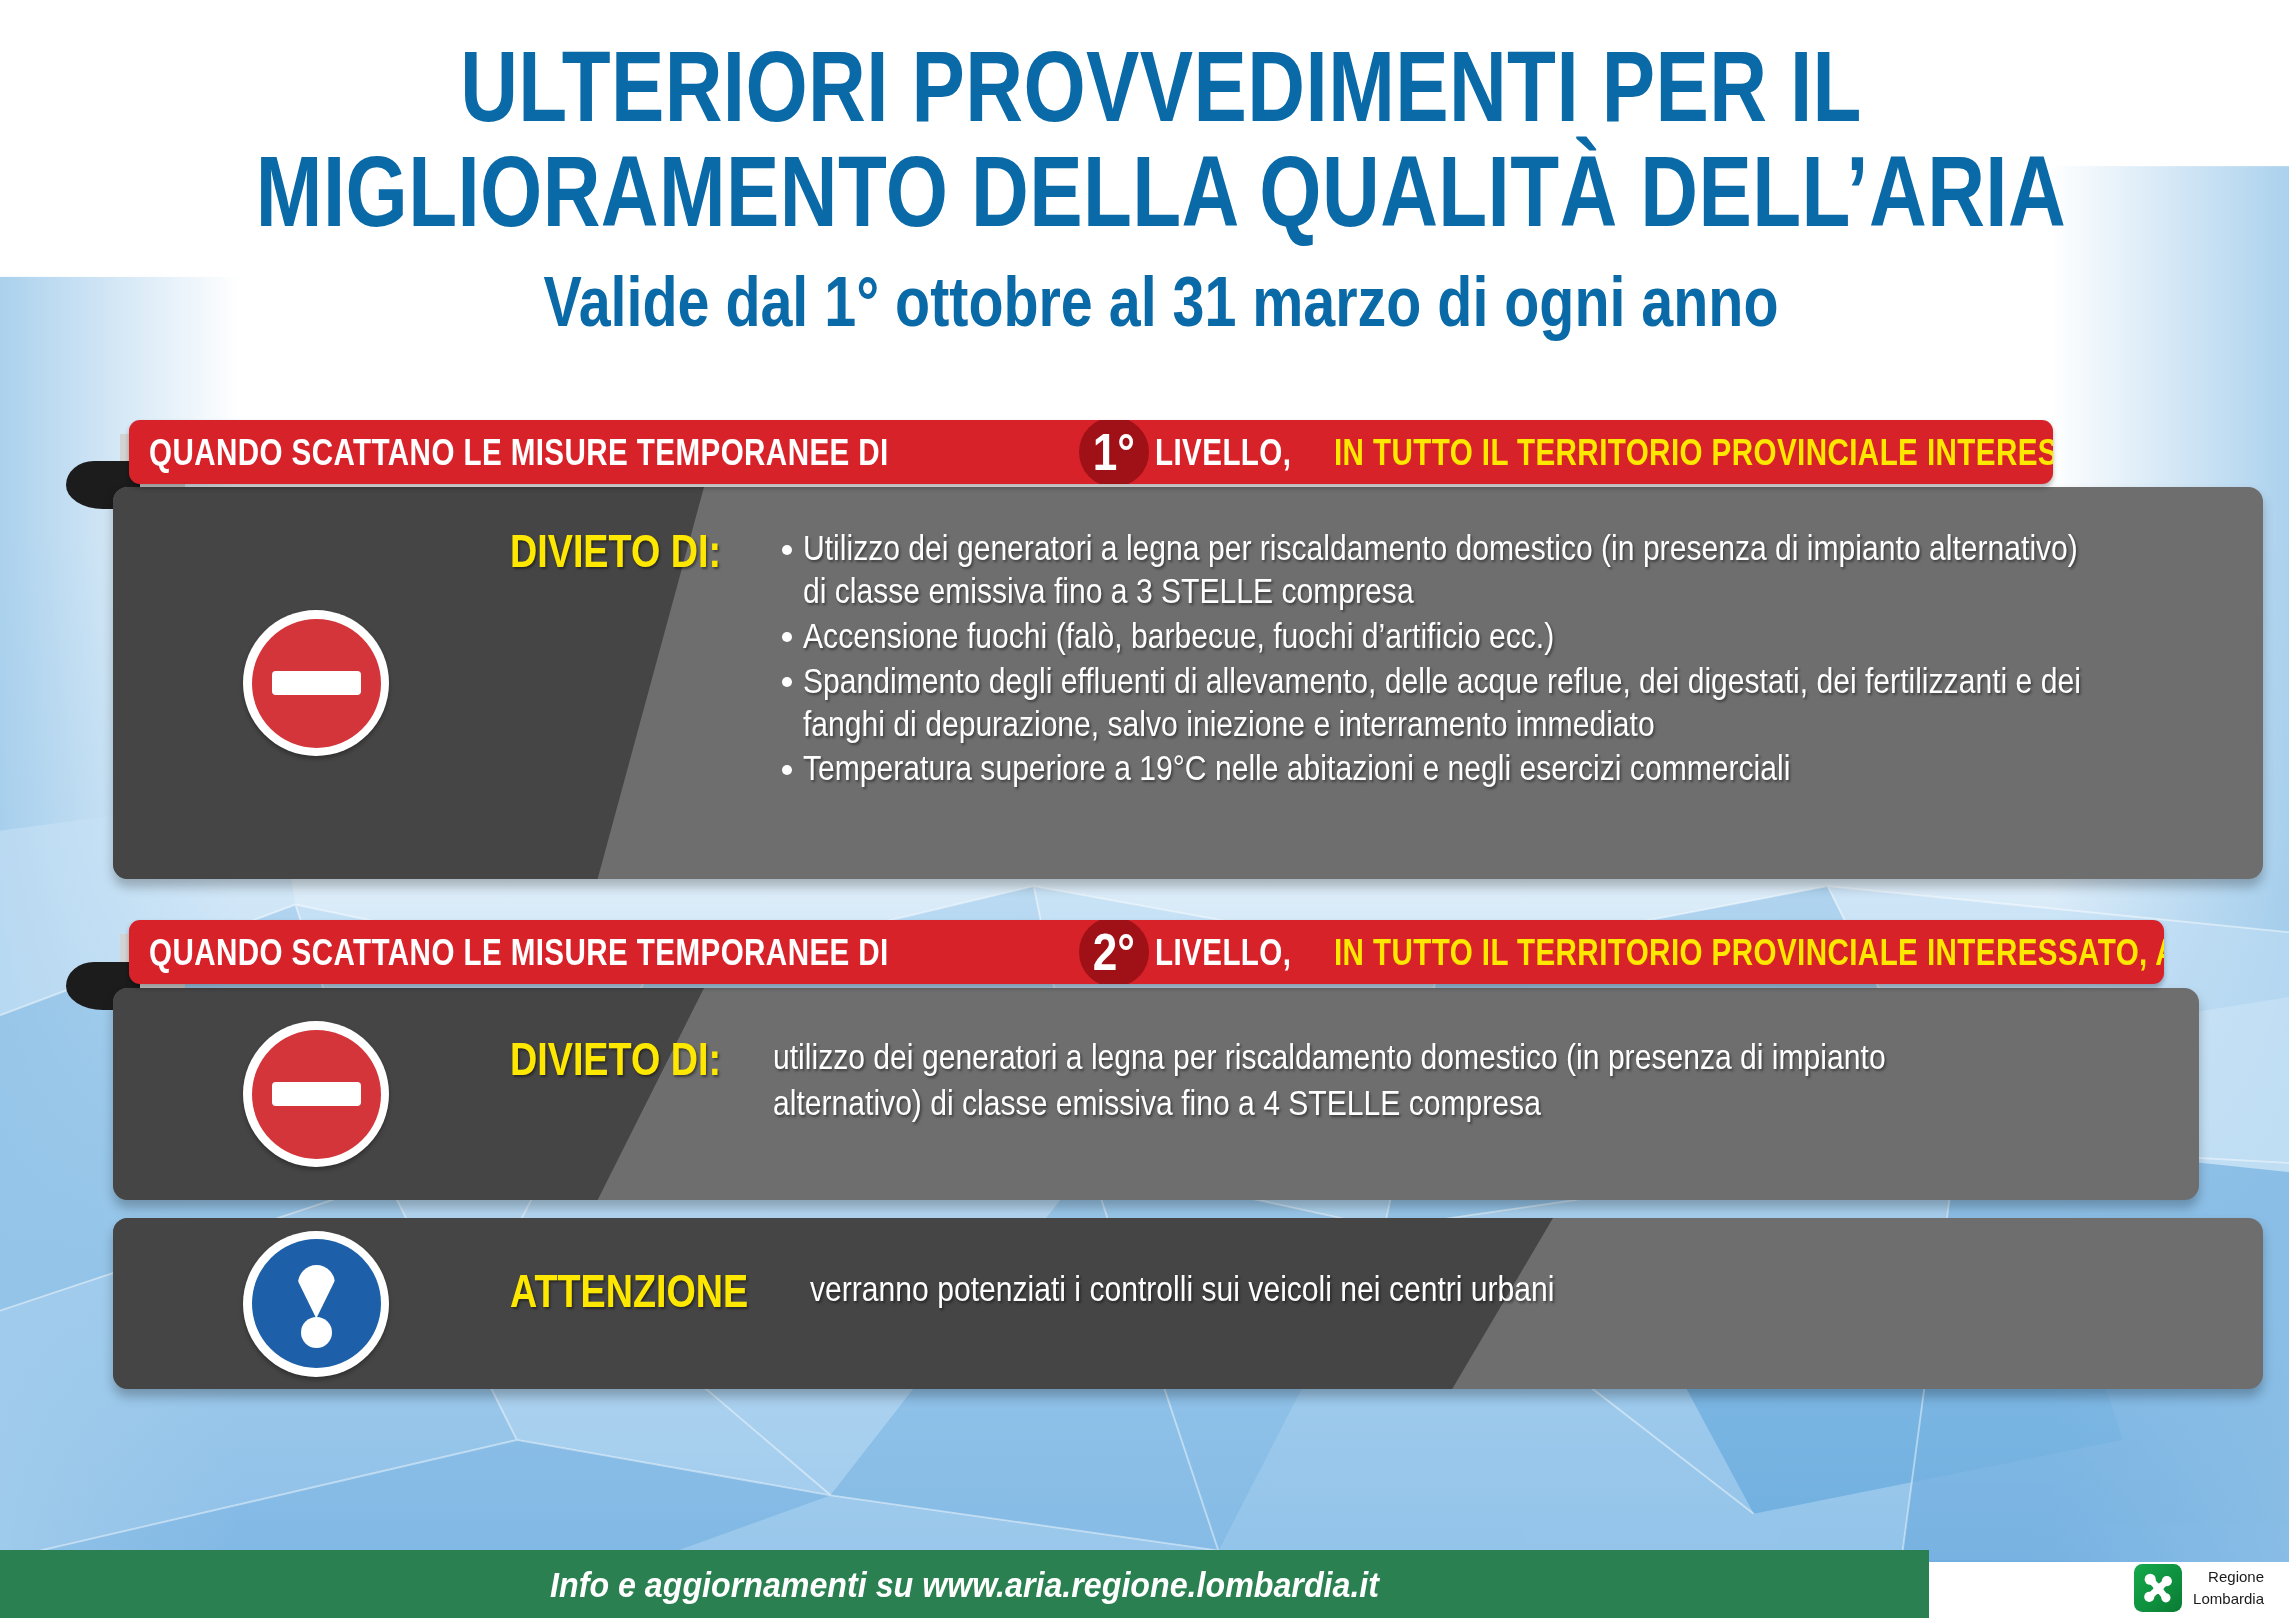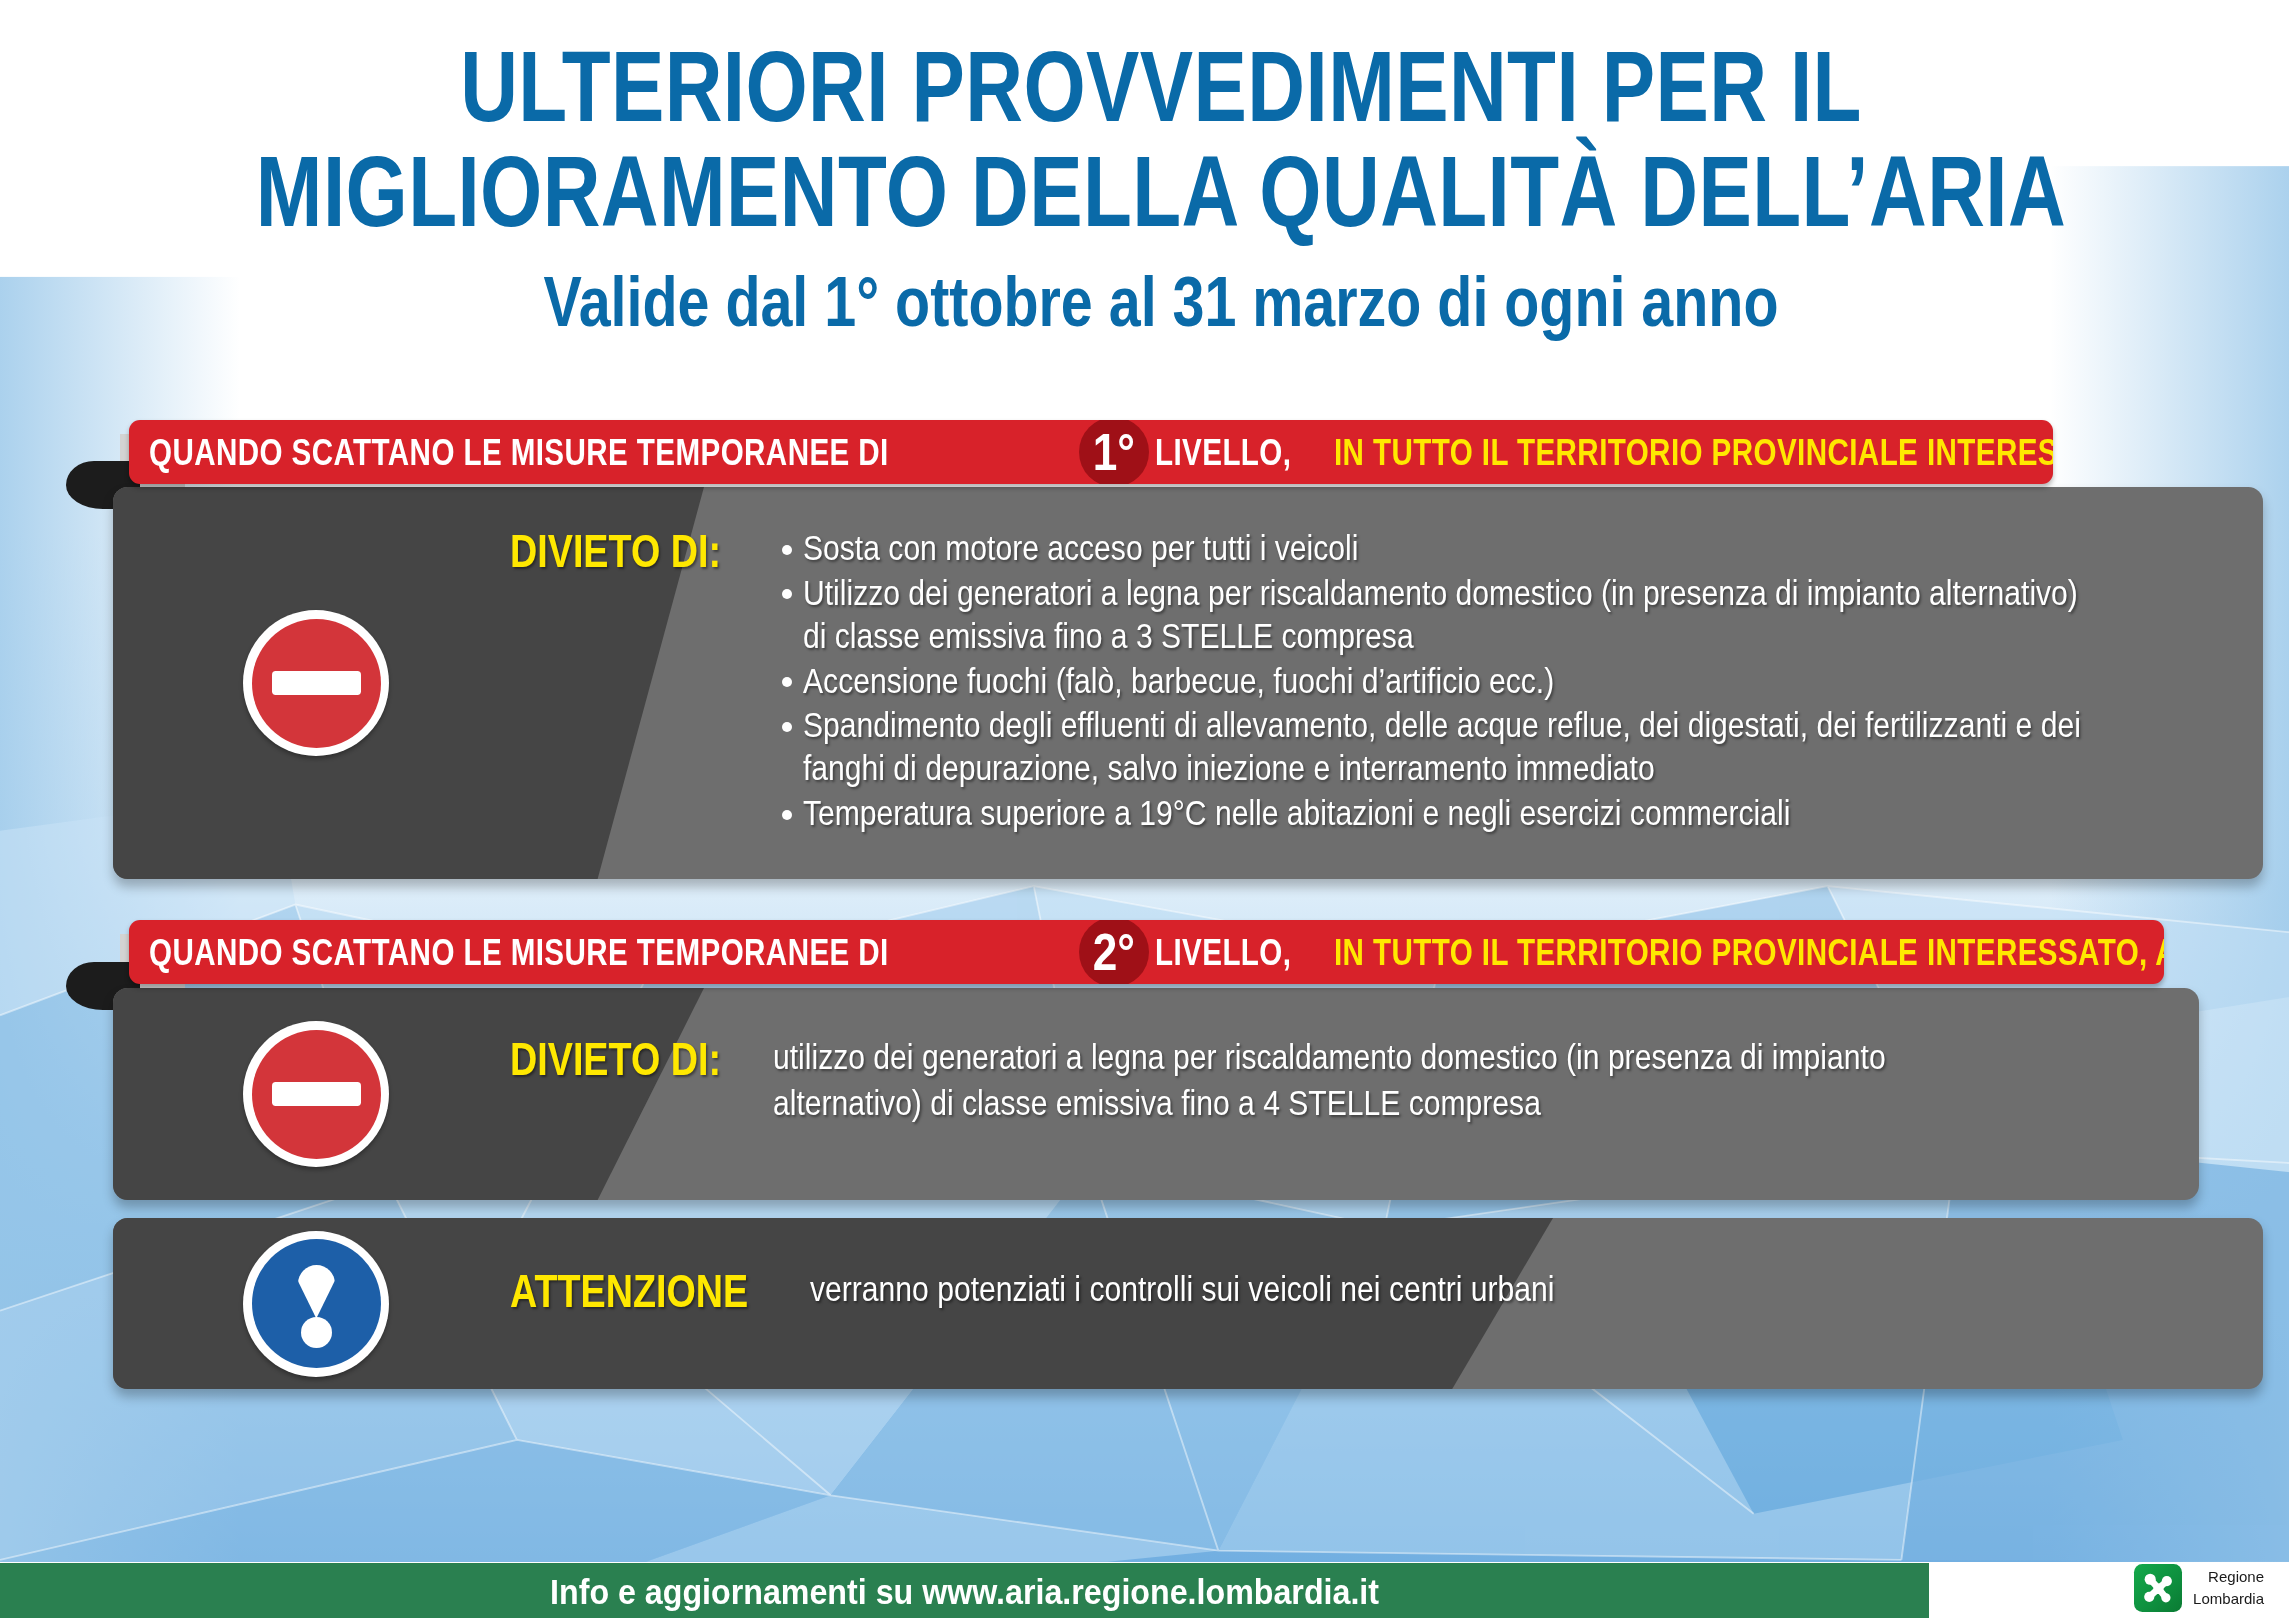--- a/index.html
+++ b/index.html
@@ -126,22 +126,22 @@
     content:"";position:absolute;left:7.4px;top:18.5px;width:10px;height:10px;
     border-radius:50%;background:#fff;
   }
 
   
   #footer-bar{
     position:absolute;left:0;bottom:0;width:2290px;height:57px;z-index:9;
     background:#ffffff;
   }
   #footer-green{
-    position:absolute;left:0;bottom:0;width:1929px;height:56px;
-    background:#2a8050;display:flex;align-items:center;justify-content:center;z-index:10;
+    position:absolute;left:0;bottom:0;width:1929px;height:69px;
+    background:#2a8050;display:flex;align-items:center;justify-content:center;z-index:10;font-style:italic;
   }
   #footer-green span{
     color:#ffffff;font-weight:700;font-size:35px;line-height:37px;
     transform:scaleX(.92);display:inline-block;white-space:nowrap;
   }
   #logo{
     position:absolute;right:26px;bottom:3.7px;height:54px;z-index:11;
     display:flex;align-items:center;gap:11px;
   }
   #logo .mark{
@@ -233,23 +233,20 @@
     <div class="sign no-entry">
       <div class="inner">
           <div class="bar"></div>
         </div>
     </div>
   </div>
   <div class="body" style="left:397px;width:1735px;padding-top:39px;">
     <div class="label-yellow" style="flex:0 0 auto;margin-right:7.4px;">DIVIETO DI:</div>
     <ul class="bullets">
       <li>
-          <span class="ln">Sosta con motore acceso per tutti i veicoli</span>
-        </li>
-      <li>
         <span class="ln">Utilizzo dei generatori a legna per riscaldamento domestico (in presenza di impianto alternativo)</span>
         <span class="ln">di classe emissiva fino a 3 STELLE compresa</span>
       </li>
       <li>
           <span class="ln">Accensione fuochi (falò, barbecue, fuochi d’artificio ecc.)</span>
         </li>
       <li>
         <span class="ln">Spandimento degli effluenti di allevamento, delle acque reflue, dei digestati, dei fertilizzanti e dei</span>
         <span class="ln">fanghi di depurazione, salvo iniezione e interramento immediato</span>
       </li>

